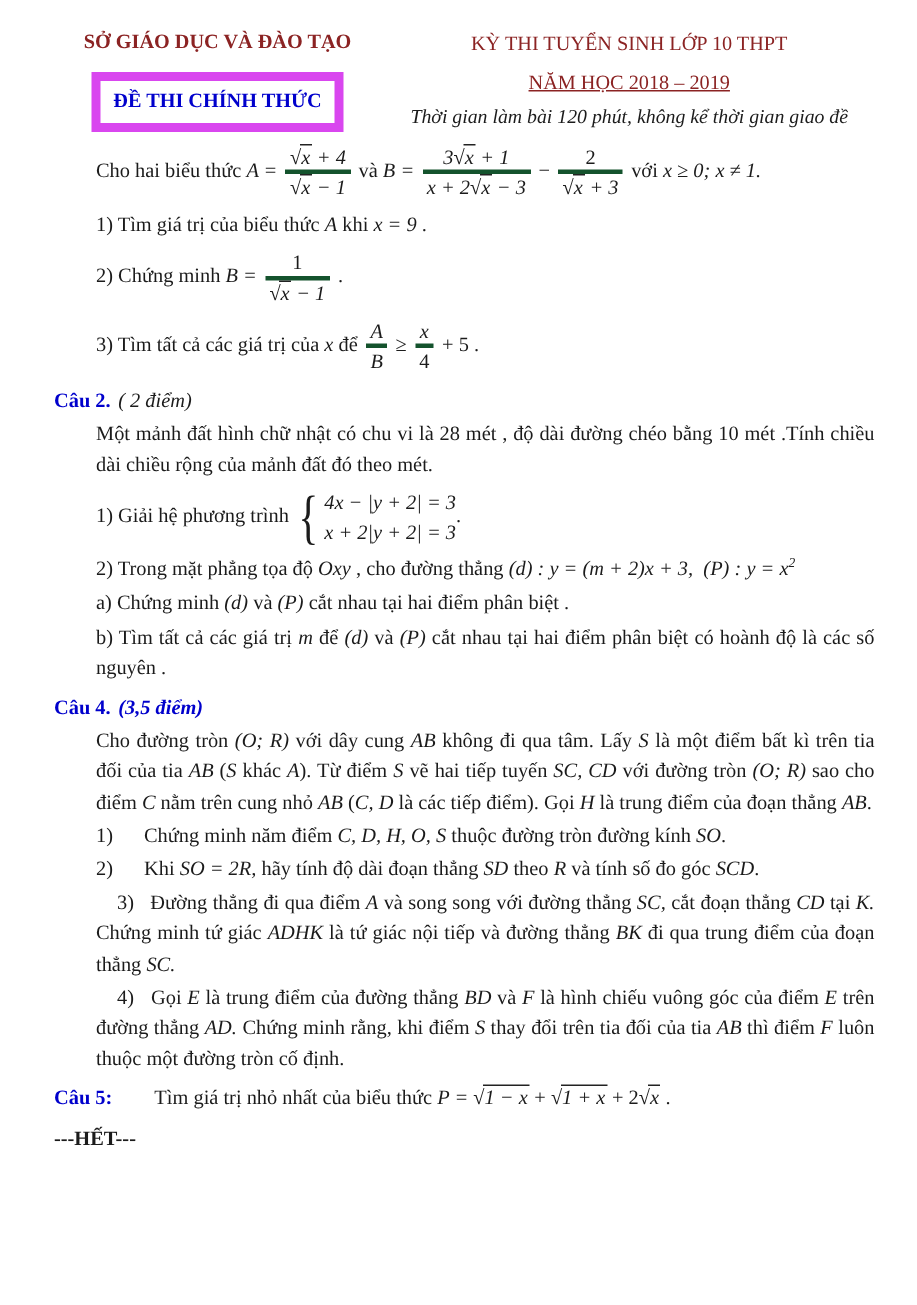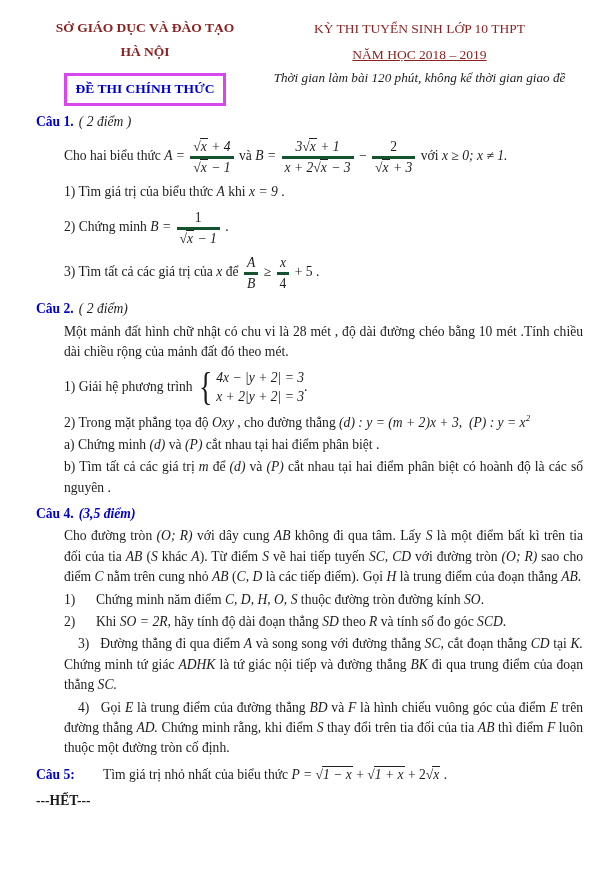--- a/index.html
+++ b/index.html
@@ -10,21 +10,21 @@
     padding:16px 26px 0 36px;
   }
   .red{color:#8b2323;}
   .blue{color:#0000cc;}
   .u{text-decoration:underline;}
   .mi{font-style:italic;}
   
   .hdr{display:flex;align-items:flex-start;}
   .hdr-left{width:218px;text-align:center;}
   .hdr-left .ln{font-weight:bold;font-size:13.5px;line-height:1.8;}
-  .stamp{display:inline-block;margin-top:8px;padding:3px 9px 4px 9px;border:3px solid #d946ef;
+  .stamp{display:inline-block;margin-top:8px;padding:3px 9px 4px 9px;border:6px solid #d946ef;
          font-weight:bold;font-size:13.5px;white-space:nowrap;}
   .hdr-right{flex:1;text-align:center;}
   .hdr-right .ln{font-weight:normal;font-size:13.5px;line-height:1.9;}
   .hdr-right .sub{font-weight:normal;font-style:italic;font-size:13.2px;line-height:1.7;}
   
   .qhead{margin-top:6px;}
   .qlabel{color:#0000cc;font-weight:bold;}
   .qpts{font-style:italic;margin-left:5px;}
   .qpts-blue{color:#0000cc;font-weight:bold;}
   .qbody{margin-left:28px;margin-right:2px;text-align:justify;}
@@ -47,32 +47,30 @@
   .footer{text-align:left;font-weight:bold;margin-top:6px;margin-right:20px;}
 </style>
 </head>
 <body>
 
 <div class="sheet">
 
   <div class="hdr">
     <div class="hdr-left">
       <div class="ln red">SỞ GIÁO DỤC VÀ ĐÀO TẠO</div>
-      <div class="ln red">HÀ NỘI</div>
       <div><span class="stamp blue">ĐỀ THI CHÍNH THỨC</span></div>
     </div>
     <div class="hdr-right">
       <div class="ln red">KỲ THI TUYỂN SINH LỚP 10 THPT</div>
       <div class="ln red u">NĂM HỌC 2018 – 2019</div>
       <div class="sub">Thời gian làm bài 120 phút, không kể thời gian giao đề</div>
     </div>
   </div>
 
   <div>
-    <div class="qhead"><span class="qlabel">Câu 1.</span><span class="qpts">( 2 điểm )</span></div>
     <div class="qbody">
       <div class="line fline"><span>Cho hai biểu thức </span><span class="mi">A = </span><span class="fr"><span class="nu"><span class="sq"><span class="rad">√</span><span class="ov mi">x</span></span><span class="mi"> + 4</span></span><span class="de"><span class="sq"><span class="rad">√</span><span class="ov mi">x</span></span><span class="mi"> − 1</span></span></span><span> và </span><span class="mi">B = </span><span class="fr"><span class="nu"><span class="mi">3</span><span class="sq"><span class="rad">√</span><span class="ov mi">x</span></span><span class="mi"> + 1</span></span><span class="de"><span class="mi">x + 2</span><span class="sq"><span class="rad">√</span><span class="ov mi">x</span></span><span class="mi"> − 3</span></span></span><span> − </span><span class="fr"><span class="nu">2</span><span class="de"><span class="sq"><span class="rad">√</span><span class="ov mi">x</span></span><span class="mi"> + 3</span></span></span><span> với </span><span class="mi">x ≥ 0; x ≠ 1.</span></div>
       <div class="line"><span>1) </span><span>Tìm giá trị của biểu thức </span><span class="mi">A</span><span> khi </span><span class="mi">x = 9</span><span> .</span></div>
       <div class="line fline"><span>2) </span><span>Chứng minh </span><span class="mi">B = </span><span class="fr"><span class="nu">1</span><span class="de"><span class="sq"><span class="rad">√</span><span class="ov mi">x</span></span><span class="mi"> − 1</span></span></span><span> .</span></div>
       <div class="line fline"><span>3) </span><span>Tìm tất cả các giá trị của </span><span class="mi">x</span><span> để </span><span class="fr"><span class="nu mi">A</span><span class="de mi">B</span></span><span> ≥ </span><span class="fr"><span class="nu mi">x</span><span class="de">4</span></span><span> + 5 .</span></div>
     </div>
   </div>
 
   <div>
     <div class="qhead"><span class="qlabel">Câu 2.</span><span class="qpts">( 2 điểm)</span></div>

